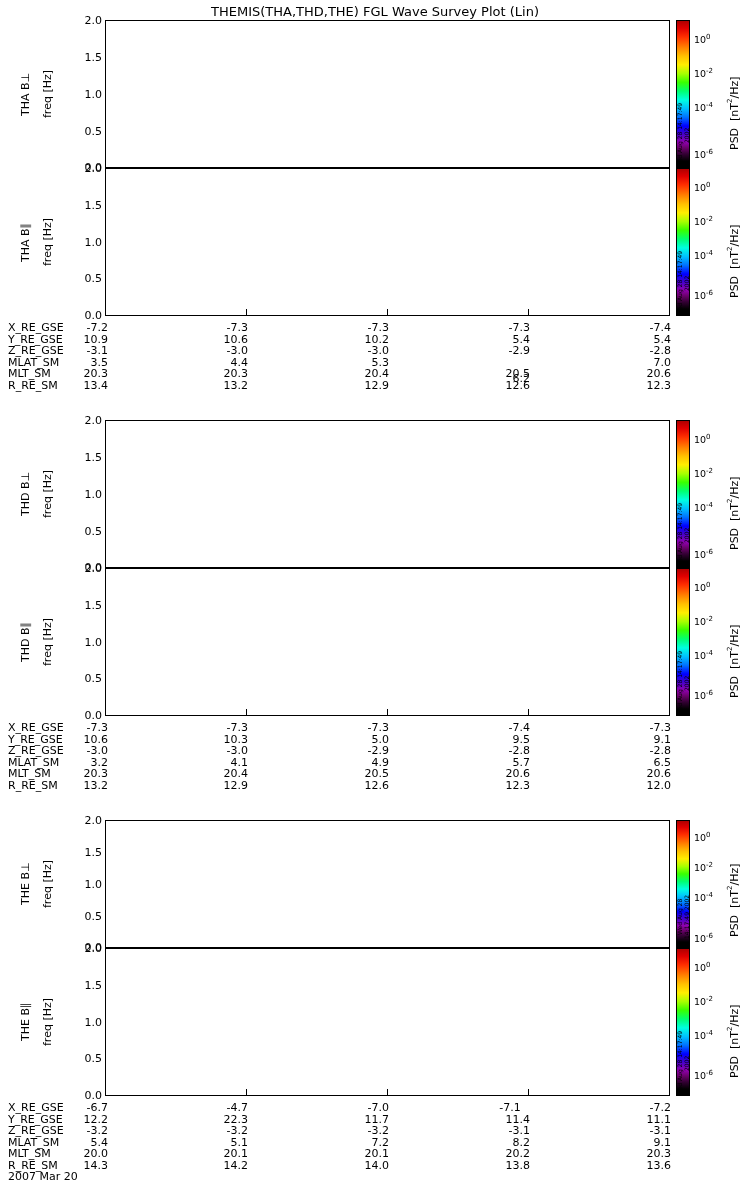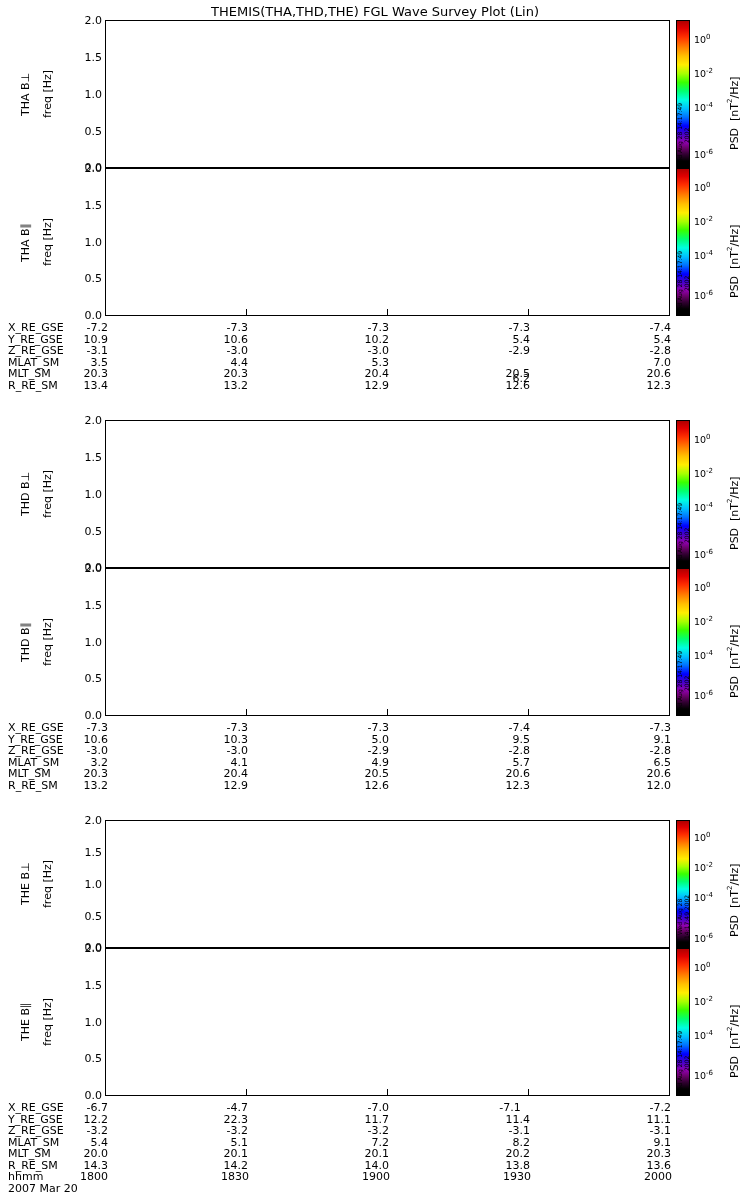--- a/index.html
+++ b/index.html
@@ -329,25 +329,17 @@
     </div>
     <div class="annot-row">
       <span class="annot-name">R_RE_SM</span>
       <span class="annot-val" style="left:60px;width:40px;">14.3</span>
       <span class="annot-val" style="left:200px;width:40px;">14.2</span>
       <span class="annot-val" style="left:341px;width:40px;">14.0</span>
       <span class="annot-val" style="left:482px;width:40px;">13.8</span>
       <span class="annot-val" style="left:623px;width:40px;">13.6</span>
     </div>
     <div class="annot-row">
-      <span class="annot-name">hhmm</span>
-      <span class="annot-val" style="left:55px;width:45px;">1800</span>
-      <span class="annot-val" style="left:196px;width:45px;">1830</span>
-      <span class="annot-val" style="left:337px;width:45px;">1900</span>
-      <span class="annot-val" style="left:478px;width:45px;">1930</span>
-      <span class="annot-val" style="left:619px;width:45px;">2000</span>
-    </div>
-    <div class="annot-row">
       <span class="annot-name">2007 Mar 20</span>
     </div>
   </div>
 
 </div>
 
 </body></html>

